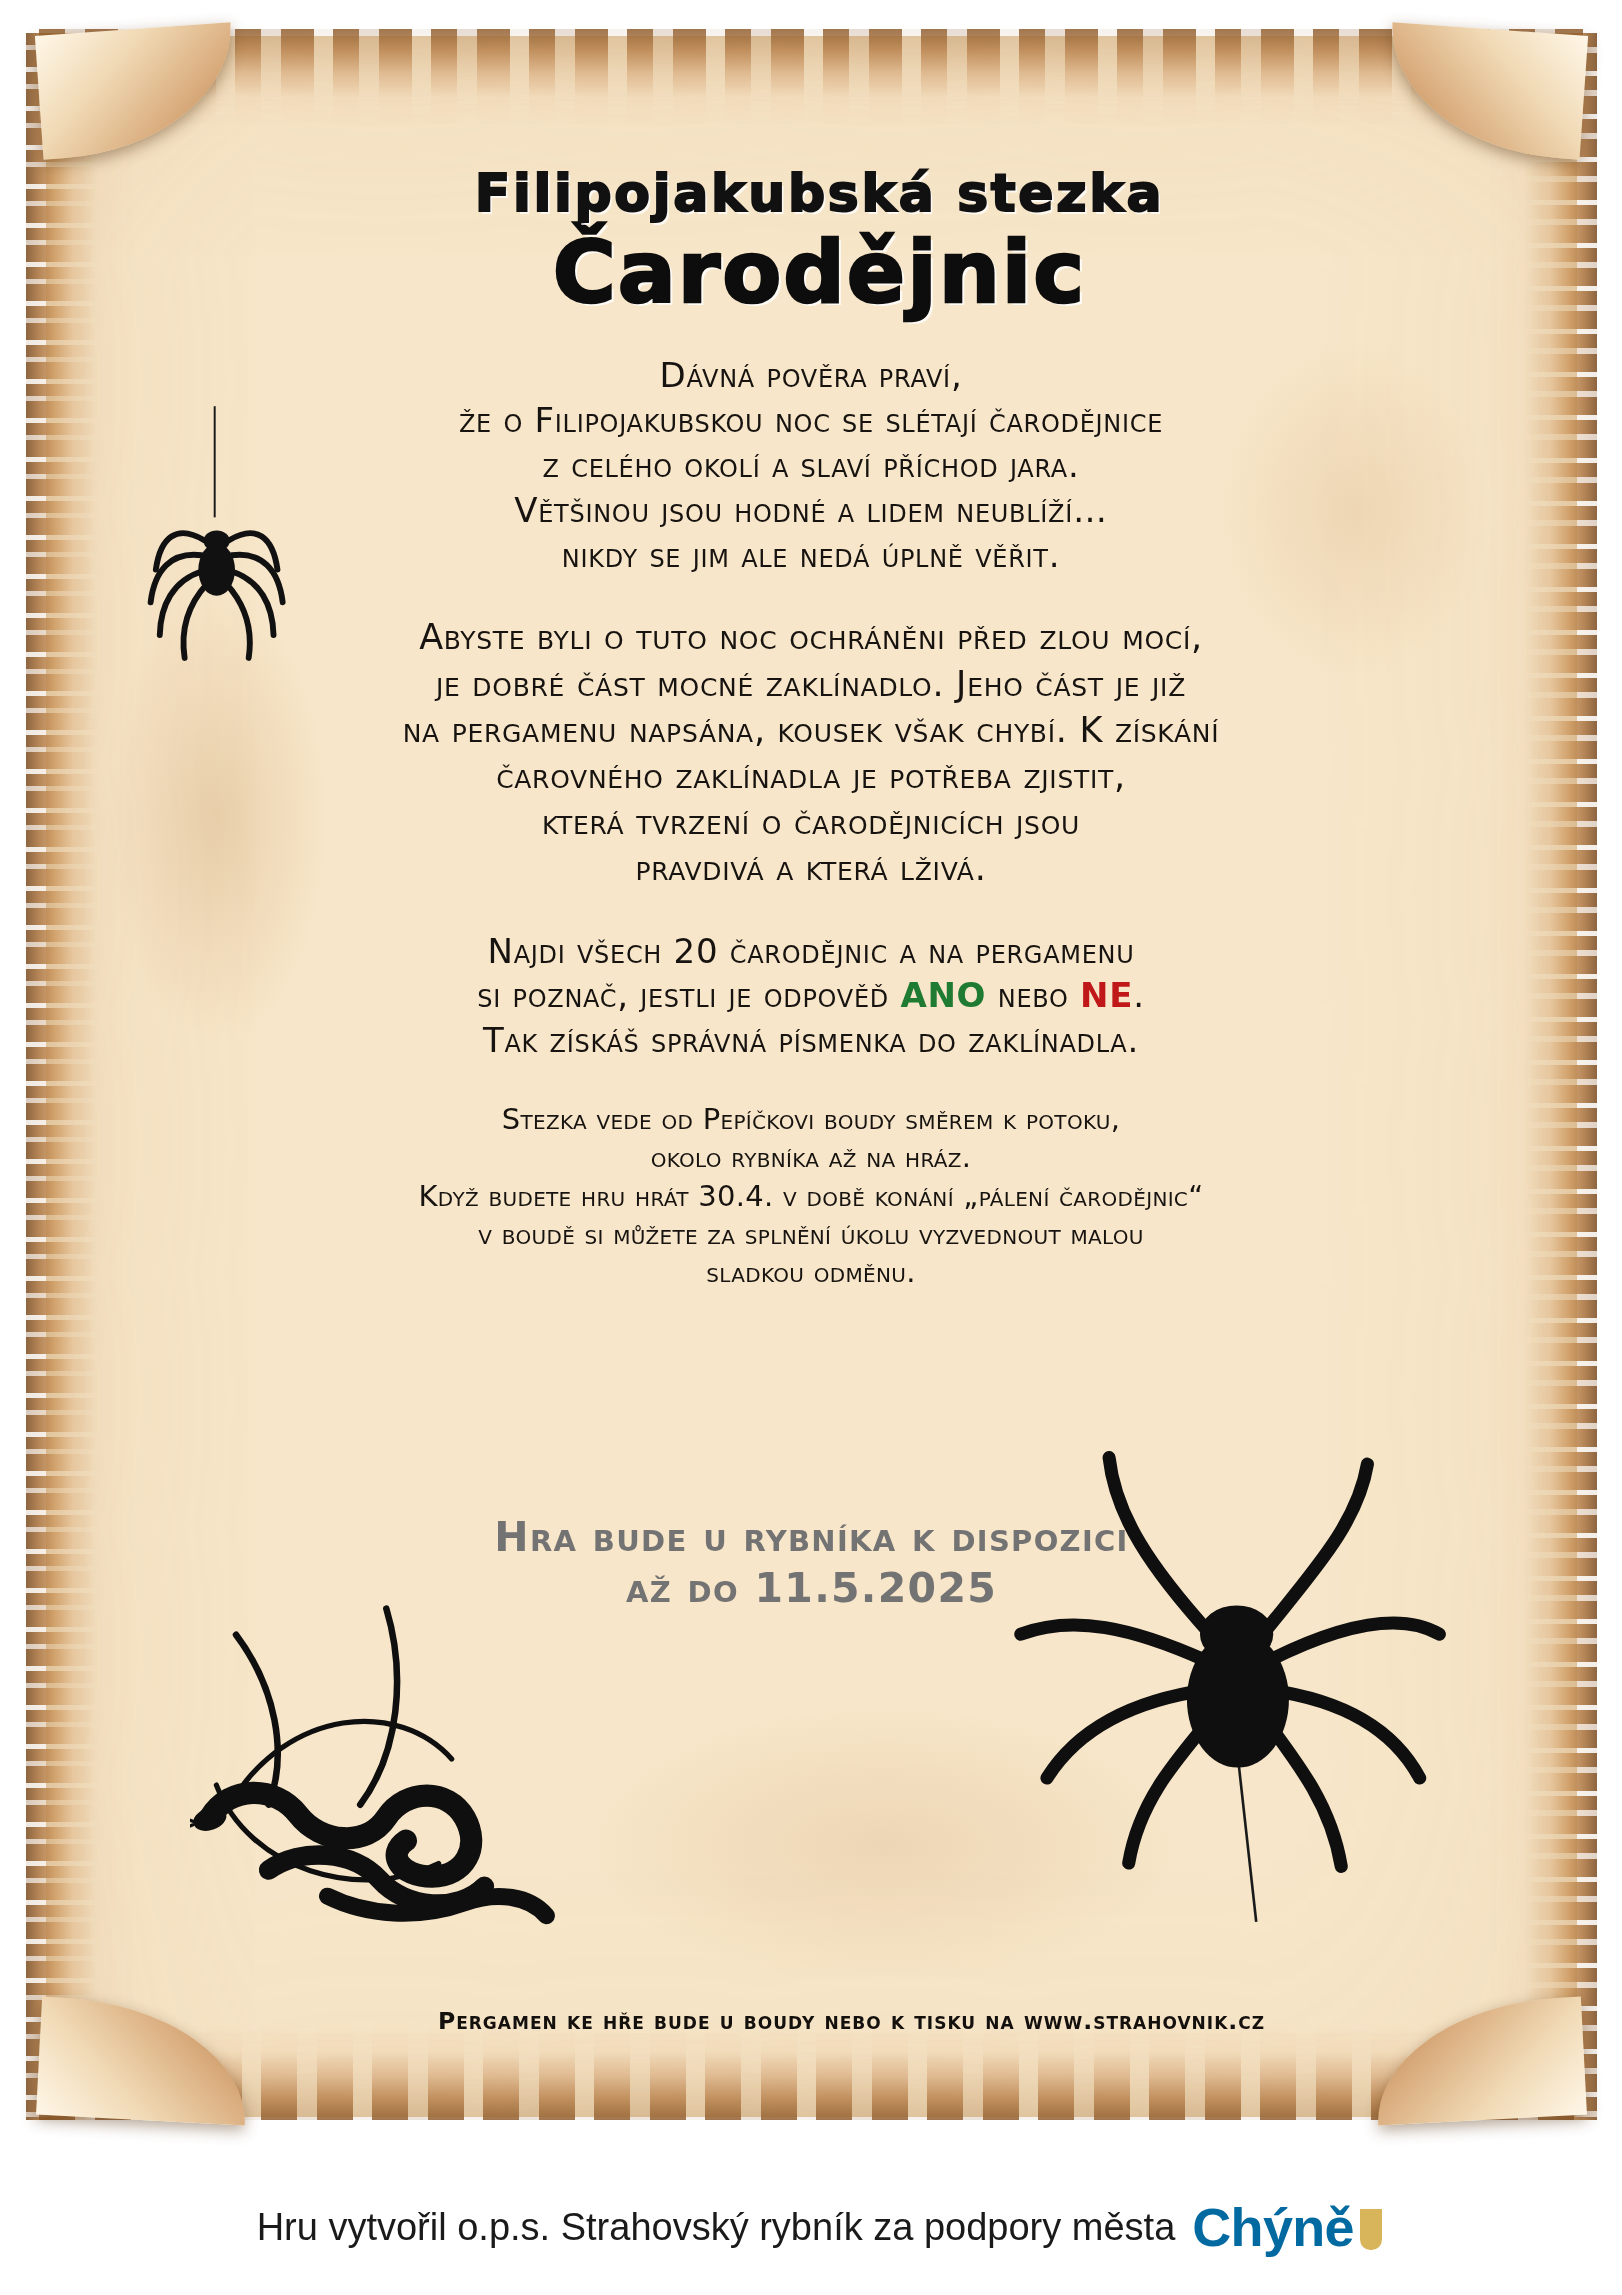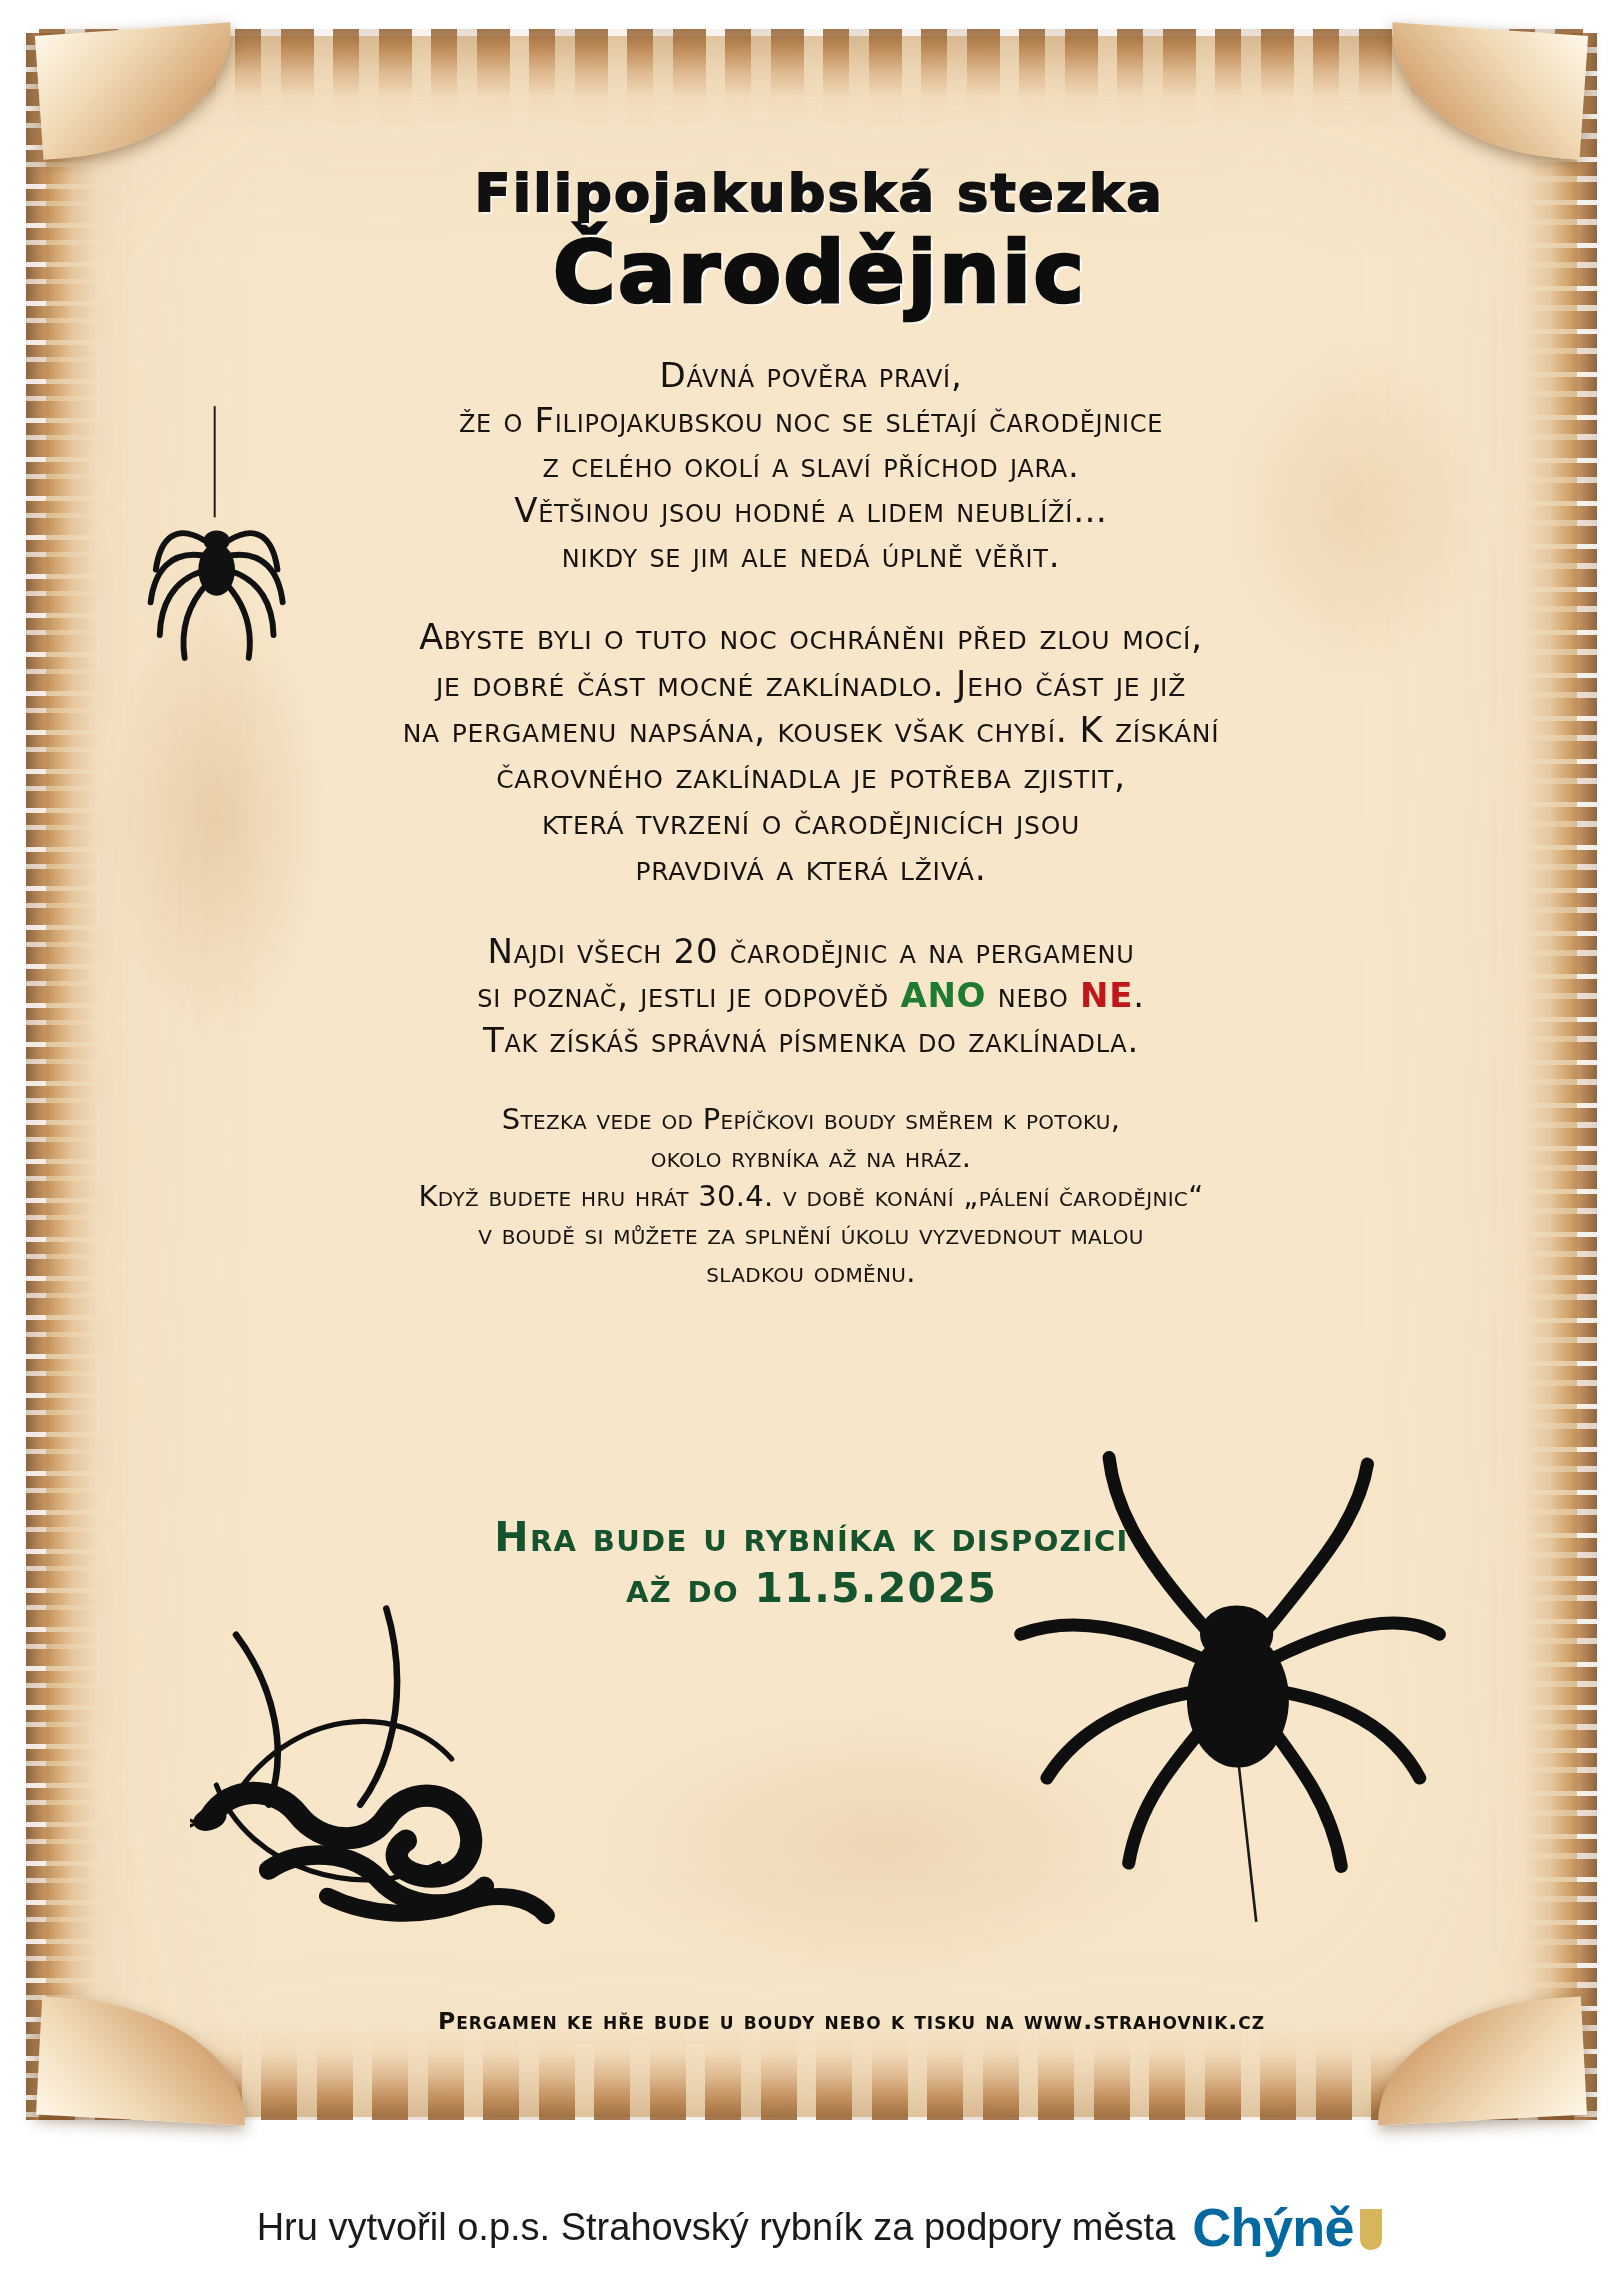--- a/index.html
+++ b/index.html
@@ -183,21 +183,21 @@
   .p4 { font-size: 29px; letter-spacing: 0.3px; }
   .ano { color: #1f7a32; font-weight: bold; }
   .ne  { color: #c01818; font-weight: bold; }
 
   .highlight {
     position: absolute;
     top: 1512px;
     left: 0;
     width: 1623px;
     text-align: center;
-    color: #14532d;
+    color: #737373;
     font-family: "DejaVu Sans", sans-serif;
     font-weight: bold;
     font-variant: small-caps;
     font-size: 41px;
     letter-spacing: 1.3px;
     line-height: 1.25;
   }
 
   .footer-note {
     position: absolute;

